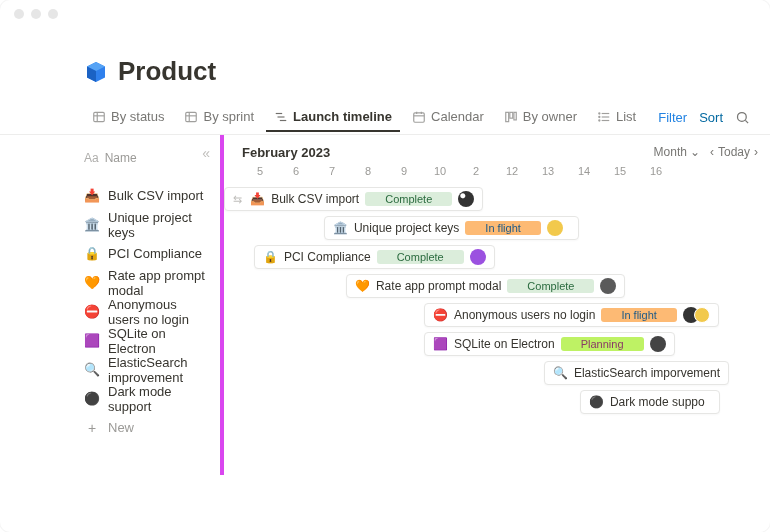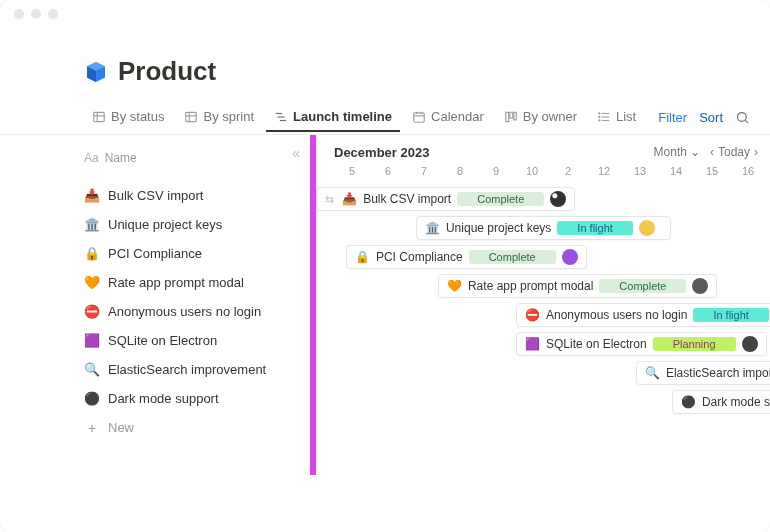--- a/index.html
+++ b/index.html
@@ -14,21 +14,21 @@
   .tabs-row { display:flex; align-items:center; padding: 0 20px 0 84px; border-bottom:1px solid #ededec; height:34px; }
   .tabs { display:flex; gap:4px; }
   .tab { display:flex; align-items:center; gap:5px; padding:6px 8px; color:#787774; cursor:pointer; font-size:13px; border-bottom:2px solid transparent; }
   .tab.active { color:#37352f; font-weight:600; border-bottom-color:#37352f; }
   .tab .ticon { width:14px; height:14px; opacity:.7; }
   .right-tools { margin-left:auto; display:flex; align-items:flex-start; gap:12px; }
   .link-btn { color:#2383e2; font-size:13px; cursor:pointer; }
   .txt-btn { color:#0369a1; font-size:13px; cursor:pointer; }
   .search-icon { width:15px; height:15px; color:#787774; cursor:pointer; }
   .body { display:flex; height: 340px; }
-  .sidebar { width:316px; flex:none; border-right:6px solid #d946ef; }
+  .sidebar { width:224px; flex:none; border-right:4px solid #d946ef; }
   .sb-head { display:flex; align-items:center; height:46px; padding:0 12px 0 84px; color:#9b9a97; font-size:12px; position:relative; }
   .aa { margin-right:6px; opacity:.8; }
   .chev-left { position:absolute; right:10px; top:10px; color:#c0bfbc; cursor:pointer; font-size:14px;}
   .sb-list { display:flex; flex-direction:column; }
   .sb-item { display:flex; align-items:center; gap:8px; height:29px; padding:0 12px 0 84px; cursor:pointer; font-size:13px; }
   .sb-item .emoji { width:16px; text-align:center; font-size:13px; }
   .sb-new { color:#9b9a97; }
   .sb-new .plus { color:#9b9a97; font-size:14px; width:16px; text-align:center;}
   .timeline { flex:1; min-width:0; position:relative; }
   .tl-head { display:flex; align-items:center; height:28px; padding:6px 12px 0 18px; justify-content:space-between; }
@@ -38,21 +38,21 @@
   .tl-right .today { cursor:pointer; display:flex; align-items:center; gap:4px;}
   .days { display:flex; padding:0 0 4px 18px; margin-top:2px; }
   .day { width:36px; text-align:center; color:#9b9a97; font-size:11px; }
   .lanes { position:relative; padding:4px 0 0 0; }
   .lane { position:relative; height:29px; }
   .bar { position:absolute; top:2px; height:24px; background:#fff; border:1px solid #e6e6e4; border-radius:4px; display:flex; align-items:center; padding:0 8px; gap:6px; font-size:12px; white-space:nowrap; box-shadow: 0 1px 2px rgba(0,0,0,0.03); }
   .bar .ico { font-size:12px; }
   .bar .drag { color:#c0bfbc; font-size:11px; margin-right:2px;}
   .badge { font-size:11px; padding:1px 20px; border-radius:3px; }
   .b-complete { background:#dbeddb; color:#2b6b3f; }
-  .b-inflight { background:#5eead4; color:#1d5a87; }
+  .b-inflight { background:#fdba74; color:#1d5a87; }
   .b-planning { background:#bef264; color:#8a3a66; }
   .avatar { width:16px; height:16px; border-radius:50%; background:#333; display:inline-block; }
   .avatar.a1 { background: radial-gradient(circle at 30% 30%, #fff 2px, #333 3px);}
   .avatar.a2 { background:#f2c94c; }
   .avatar.a3 { background:#9b51e0; }
   .avatar.a4 { background:#5a5a5a; }
   .avatar.a5 { background:#333; }
   .avatar.a6 { background:#444; }
   .pair-av { display:flex; }
   .pair-av .avatar:last-child { margin-left:-5px; border:1px solid #fff;}
@@ -188,21 +188,21 @@
             </div>
             <div class="sb-item sb-new">
               <span class="plus">+</span>
               <span>New</span>
             </div>
           </div>
       </div>
 
       <div class="timeline">
         <div class="tl-head">
-          <div class="tl-month">December 2023</div>
+          <div class="tl-month">February 2023</div>
           <div class="tl-right">
             <span class="gran">
               <span>Month</span>
               <span>⌄</span>
             </span>
             <span class="today">
               <span>‹</span>
               <span>Today</span>
               <span>›</span>
             </span>

